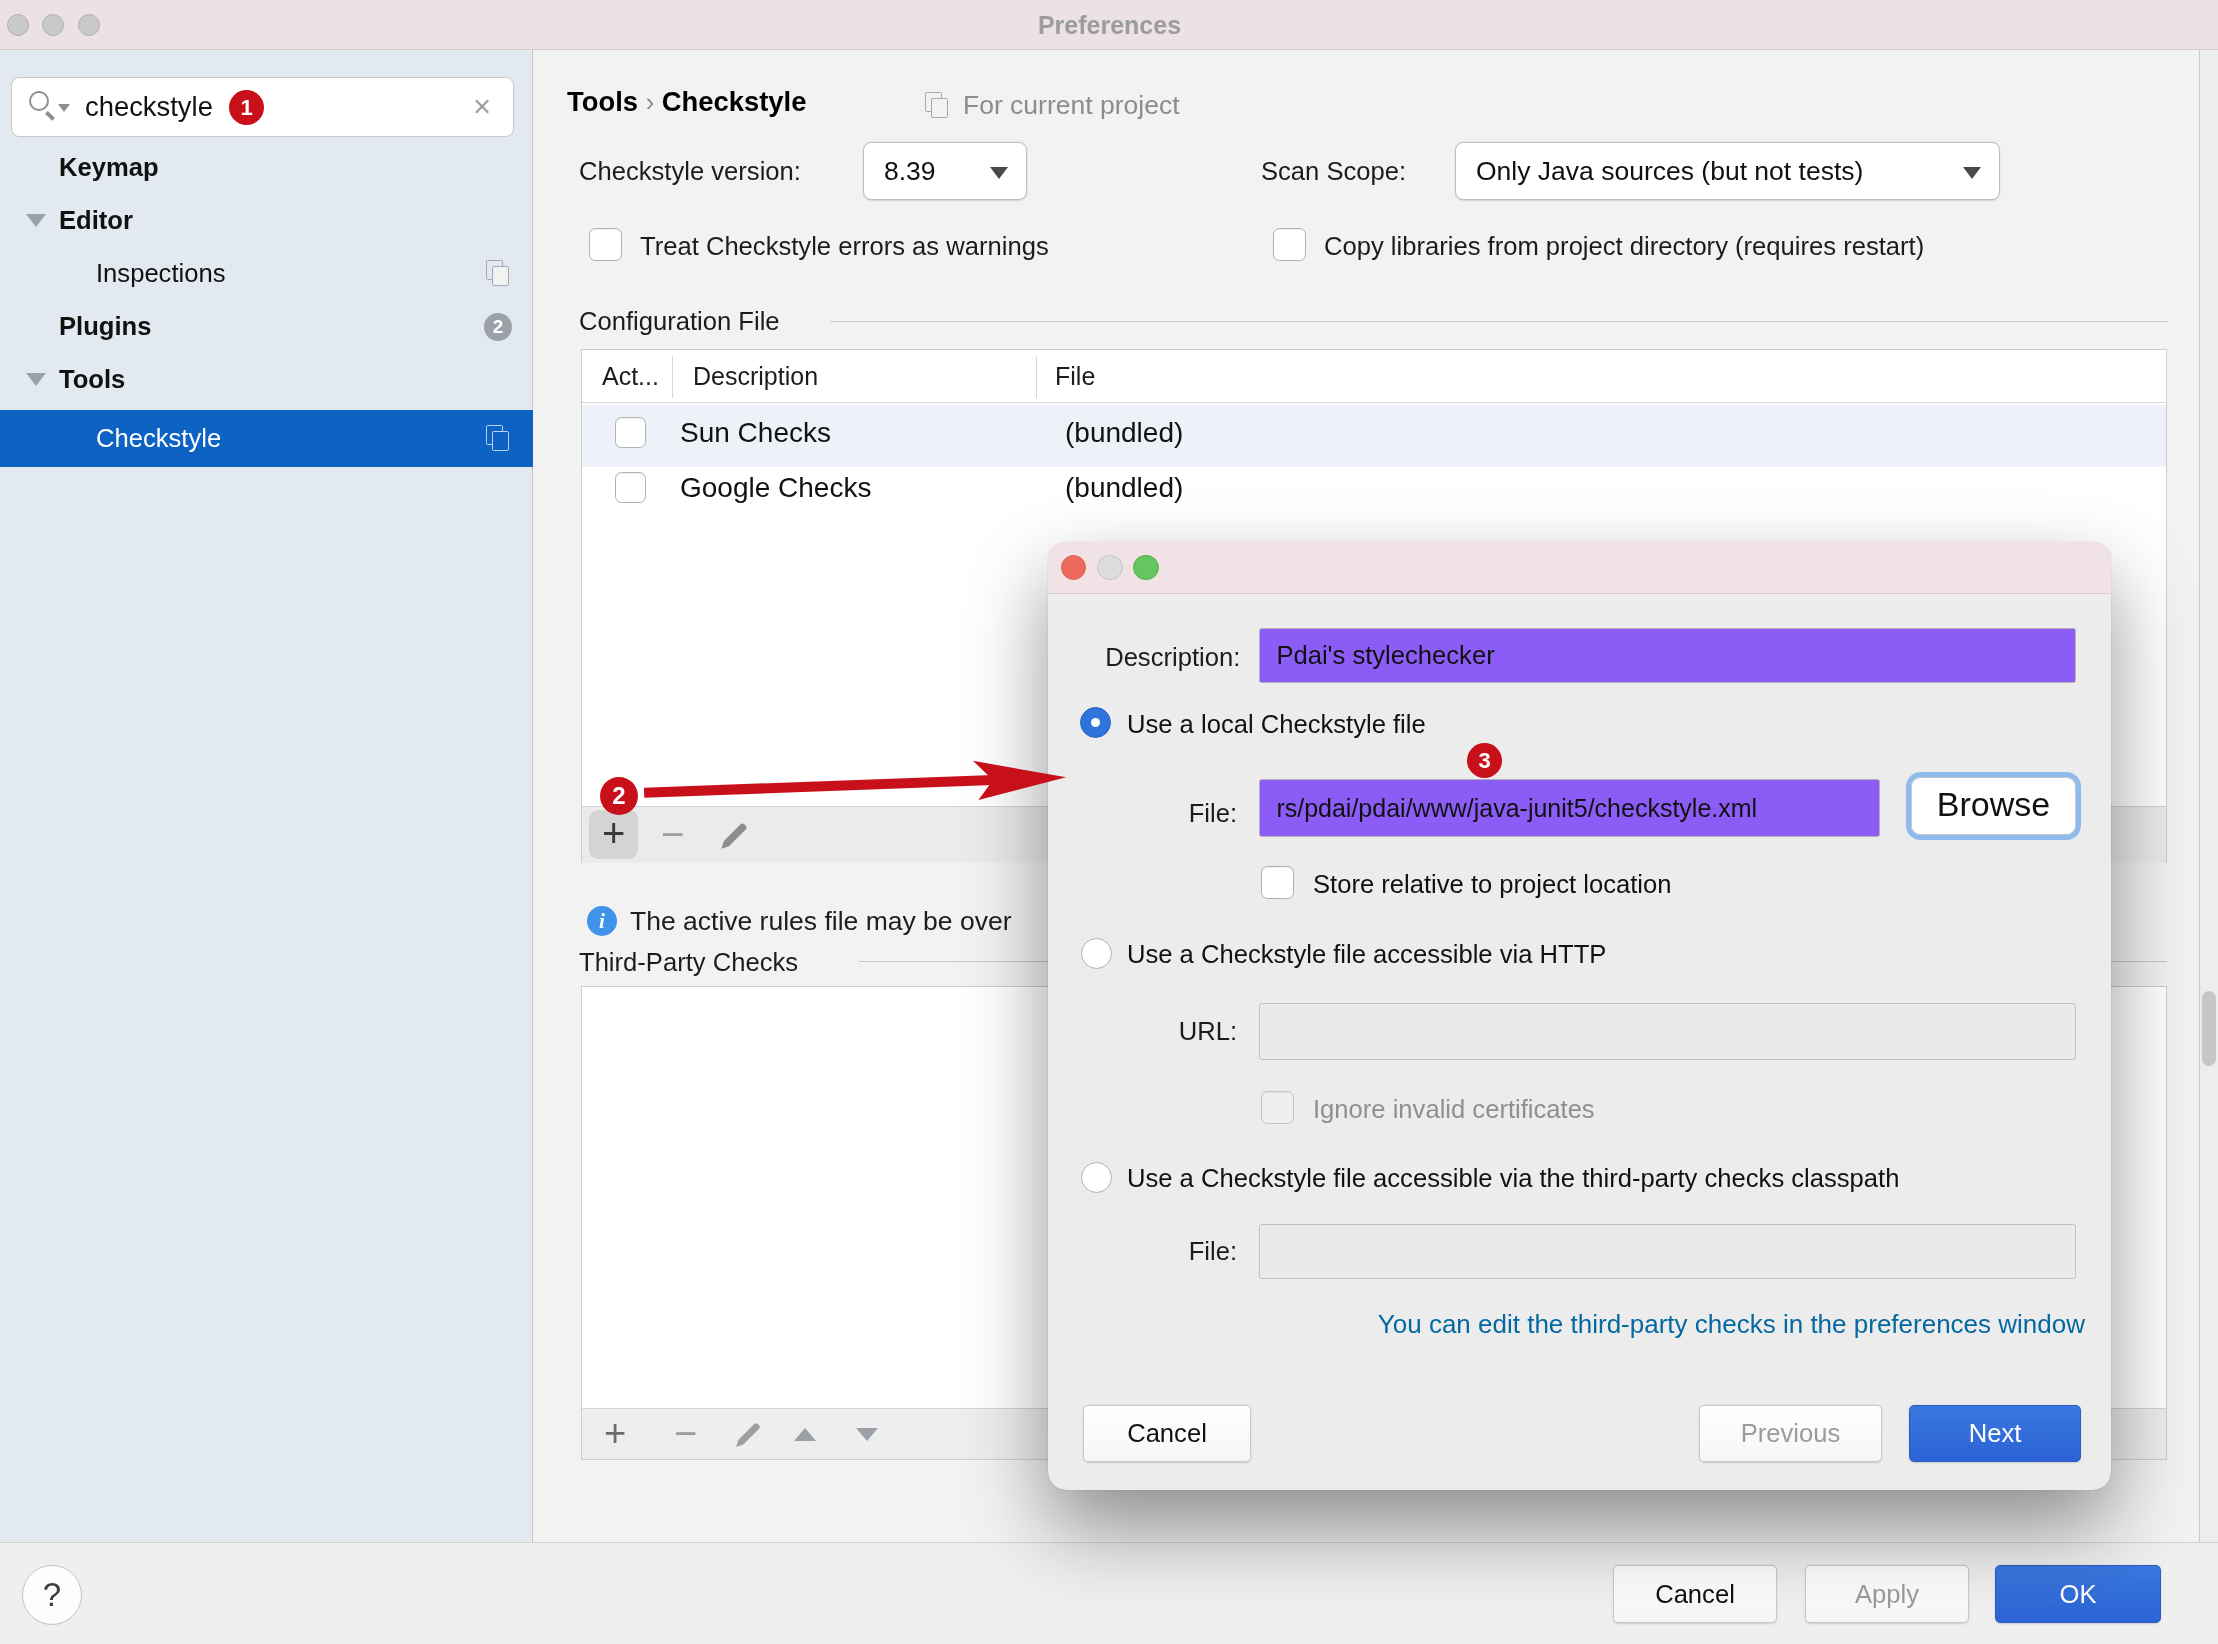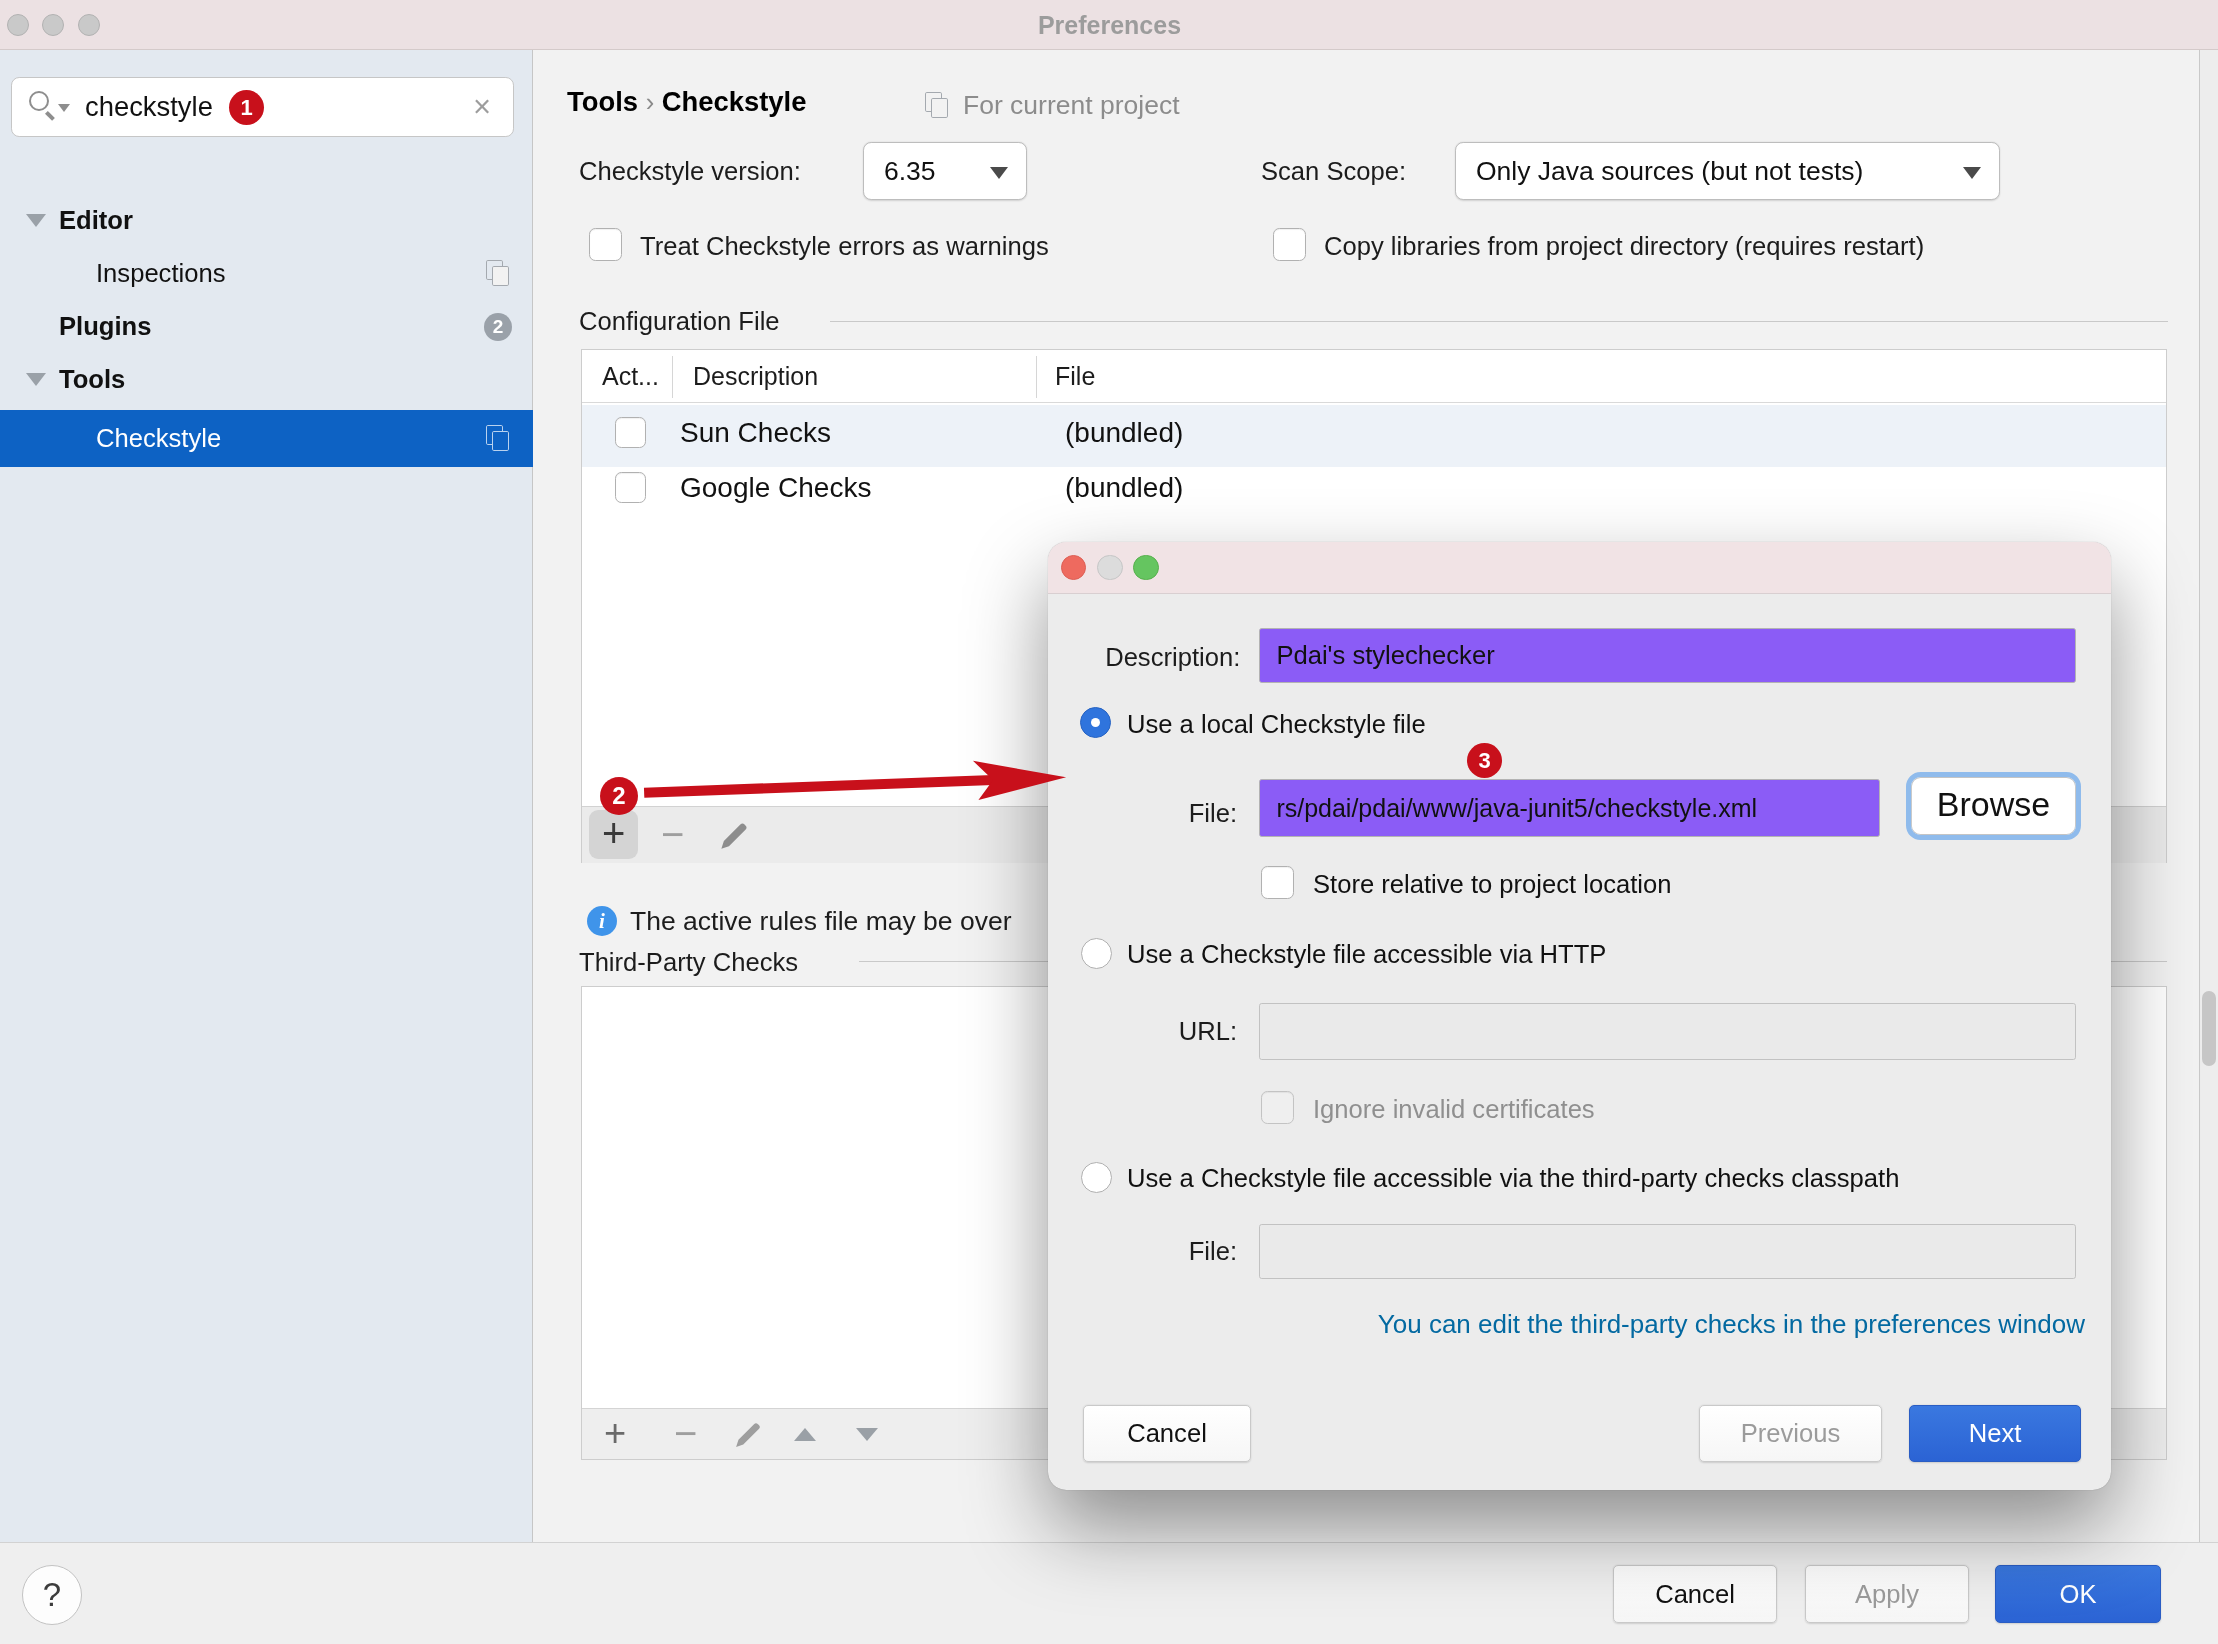--- a/index.html
+++ b/index.html
@@ -112,20 +112,23 @@
 <div class="abs sidebar">
   <div class="abs search-box">
     <div class="abs mag"></div>
     <div class="abs mag-handle"></div>
     <div class="abs mag-caret"></div>
     <span class="abs search-text">checkstyle</span>
     <div class="abs badge-red b1 anno">1</div>
     <span class="abs clear-x">×</span>
   </div>
 
+  <div class="abs side-item" style="top:91px">
+    <span class="lbl-b">Keymap</span>
+  </div>
   <div class="abs side-item" style="top:144px">
     <div class="abs caret-down"></div>
     <span class="lbl-b">Editor</span>
   </div>
   <div class="abs side-item" style="top:197px">
     <span class="lbl">Inspections</span>
     <div class="abs copy-icon on-gray" style="left:486px;top:12.8px"></div>
   </div>
   <div class="abs side-item" style="top:250px">
     <span class="lbl-b">Plugins</span>
@@ -146,21 +149,21 @@
   <span class="crumb-sep">›</span>
   <span style="font-weight:bold">Checkstyle</span>
 </div>
 <div class="abs" style="left:925px;top:90px">
   <div class="abs copy-icon on-gray" style="left:0;top:1.8px"></div>
   <span class="abs scope-txt" style="left:38px;top:0;line-height:31px;white-space:nowrap">For current project</span>
 </div>
 
 <span class="abs fld-label" style="left:579px;top:157px">Checkstyle version:</span>
 <div class="abs dropdown" style="left:863px;top:142px;width:164px;height:58px">
-  <span class="abs dd-val">6.35</span>
+  <span class="abs dd-val">8.39</span>
   <span class="dd-caret"></span>
 </div>
 
 <span class="abs fld-label" style="left:1261px;top:157px">Scan Scope:</span>
 <div class="abs dropdown" style="left:1455px;top:142px;width:545px;height:58px">
   <span class="abs dd-val">Only Java sources (but not tests)</span>
   <span class="dd-caret"></span>
 </div>
 
 <div class="abs checkbox" style="left:589px;top:228px"></div>

